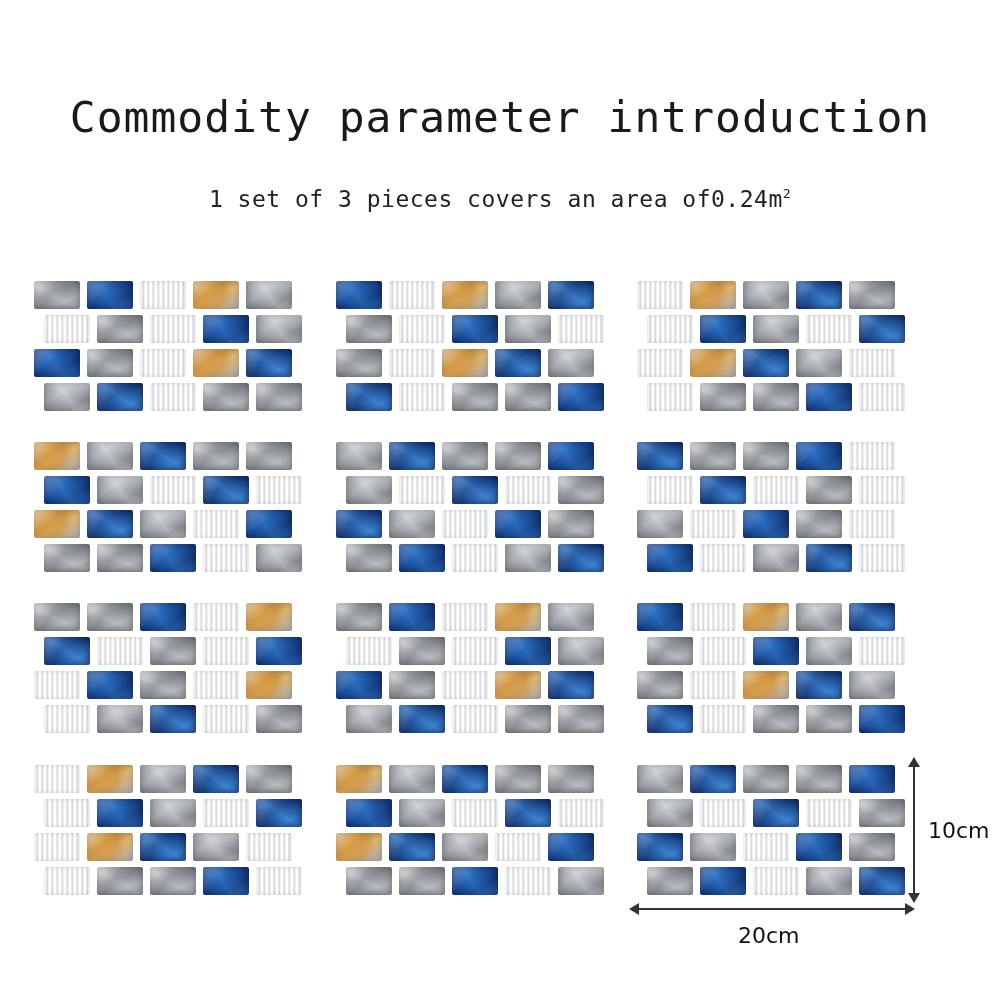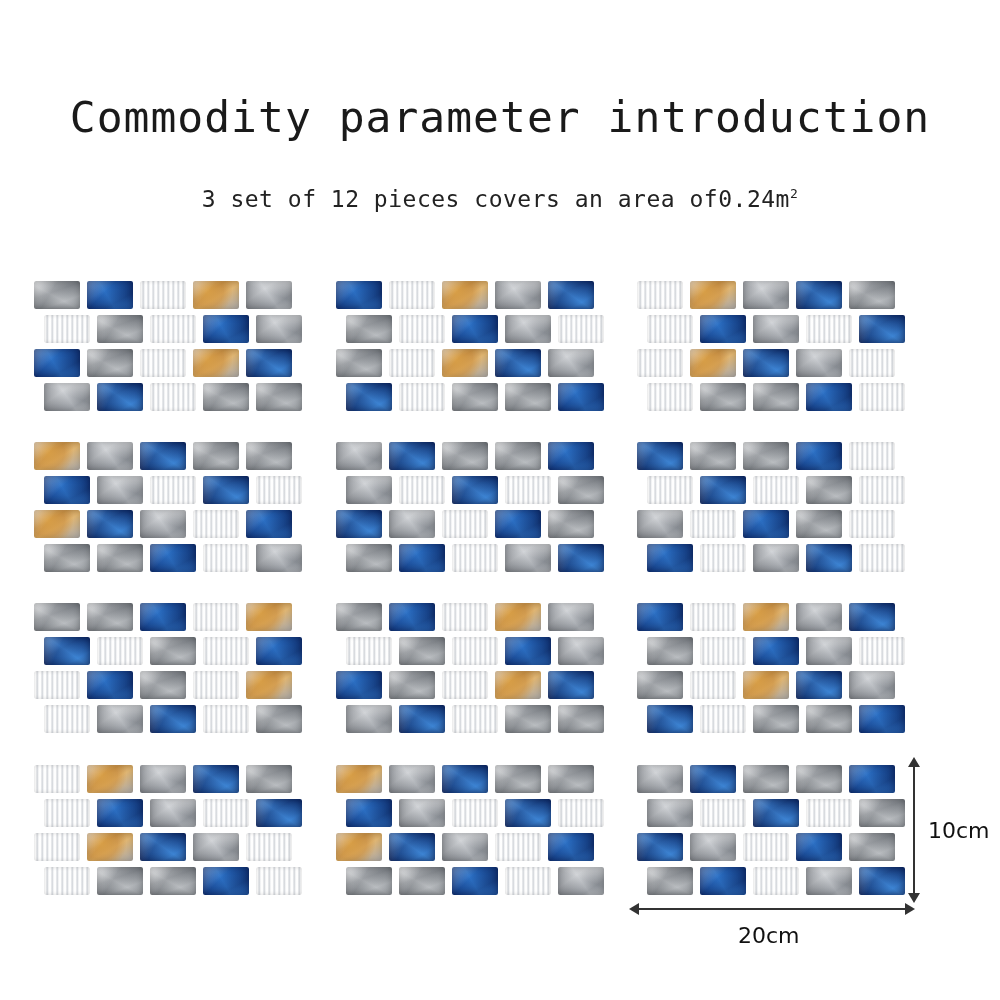--- a/index.html
+++ b/index.html
@@ -160,21 +160,21 @@
     border-left: 10px solid #333333;
   }
   #dim-height-label { left: 928px; top: 818px; }
   #dim-width-label  { left: 738px; top: 923px; }
 </style>
 </head>
 <body>
 
 <div id="page-title">Commodity parameter introduction</div>
 
-<div id="page-subtitle"><span>3 set of 12 pieces covers an area of0.24</span><span>m</span><span class="sup">2</span></div>
+<div id="page-subtitle"><span>1 set of 3 pieces covers an area of0.24</span><span>m</span><span class="sup">2</span></div>
 
 <div id="tile-field">
     <div class="sheet" style="left: 34px; top: 281px;">
       <div class="cell m-gray" style="left: 0px; top: 0px; width: 46px; height: 28px;"></div>
       <div class="cell m-blue" style="left: 53px; top: 0px; width: 46px; height: 28px;"></div>
       <div class="cell m-white" style="left: 106px; top: 0px; width: 46px; height: 28px;"></div>
       <div class="cell m-gold" style="left: 159px; top: 0px; width: 46px; height: 28px;"></div>
       <div class="cell m-gray2" style="left: 212px; top: 0px; width: 46px; height: 28px;"></div>
       <div class="cell m-white" style="left: 10px; top: 34px; width: 46px; height: 28px;"></div>
       <div class="cell m-gray" style="left: 63px; top: 34px; width: 46px; height: 28px;"></div>

